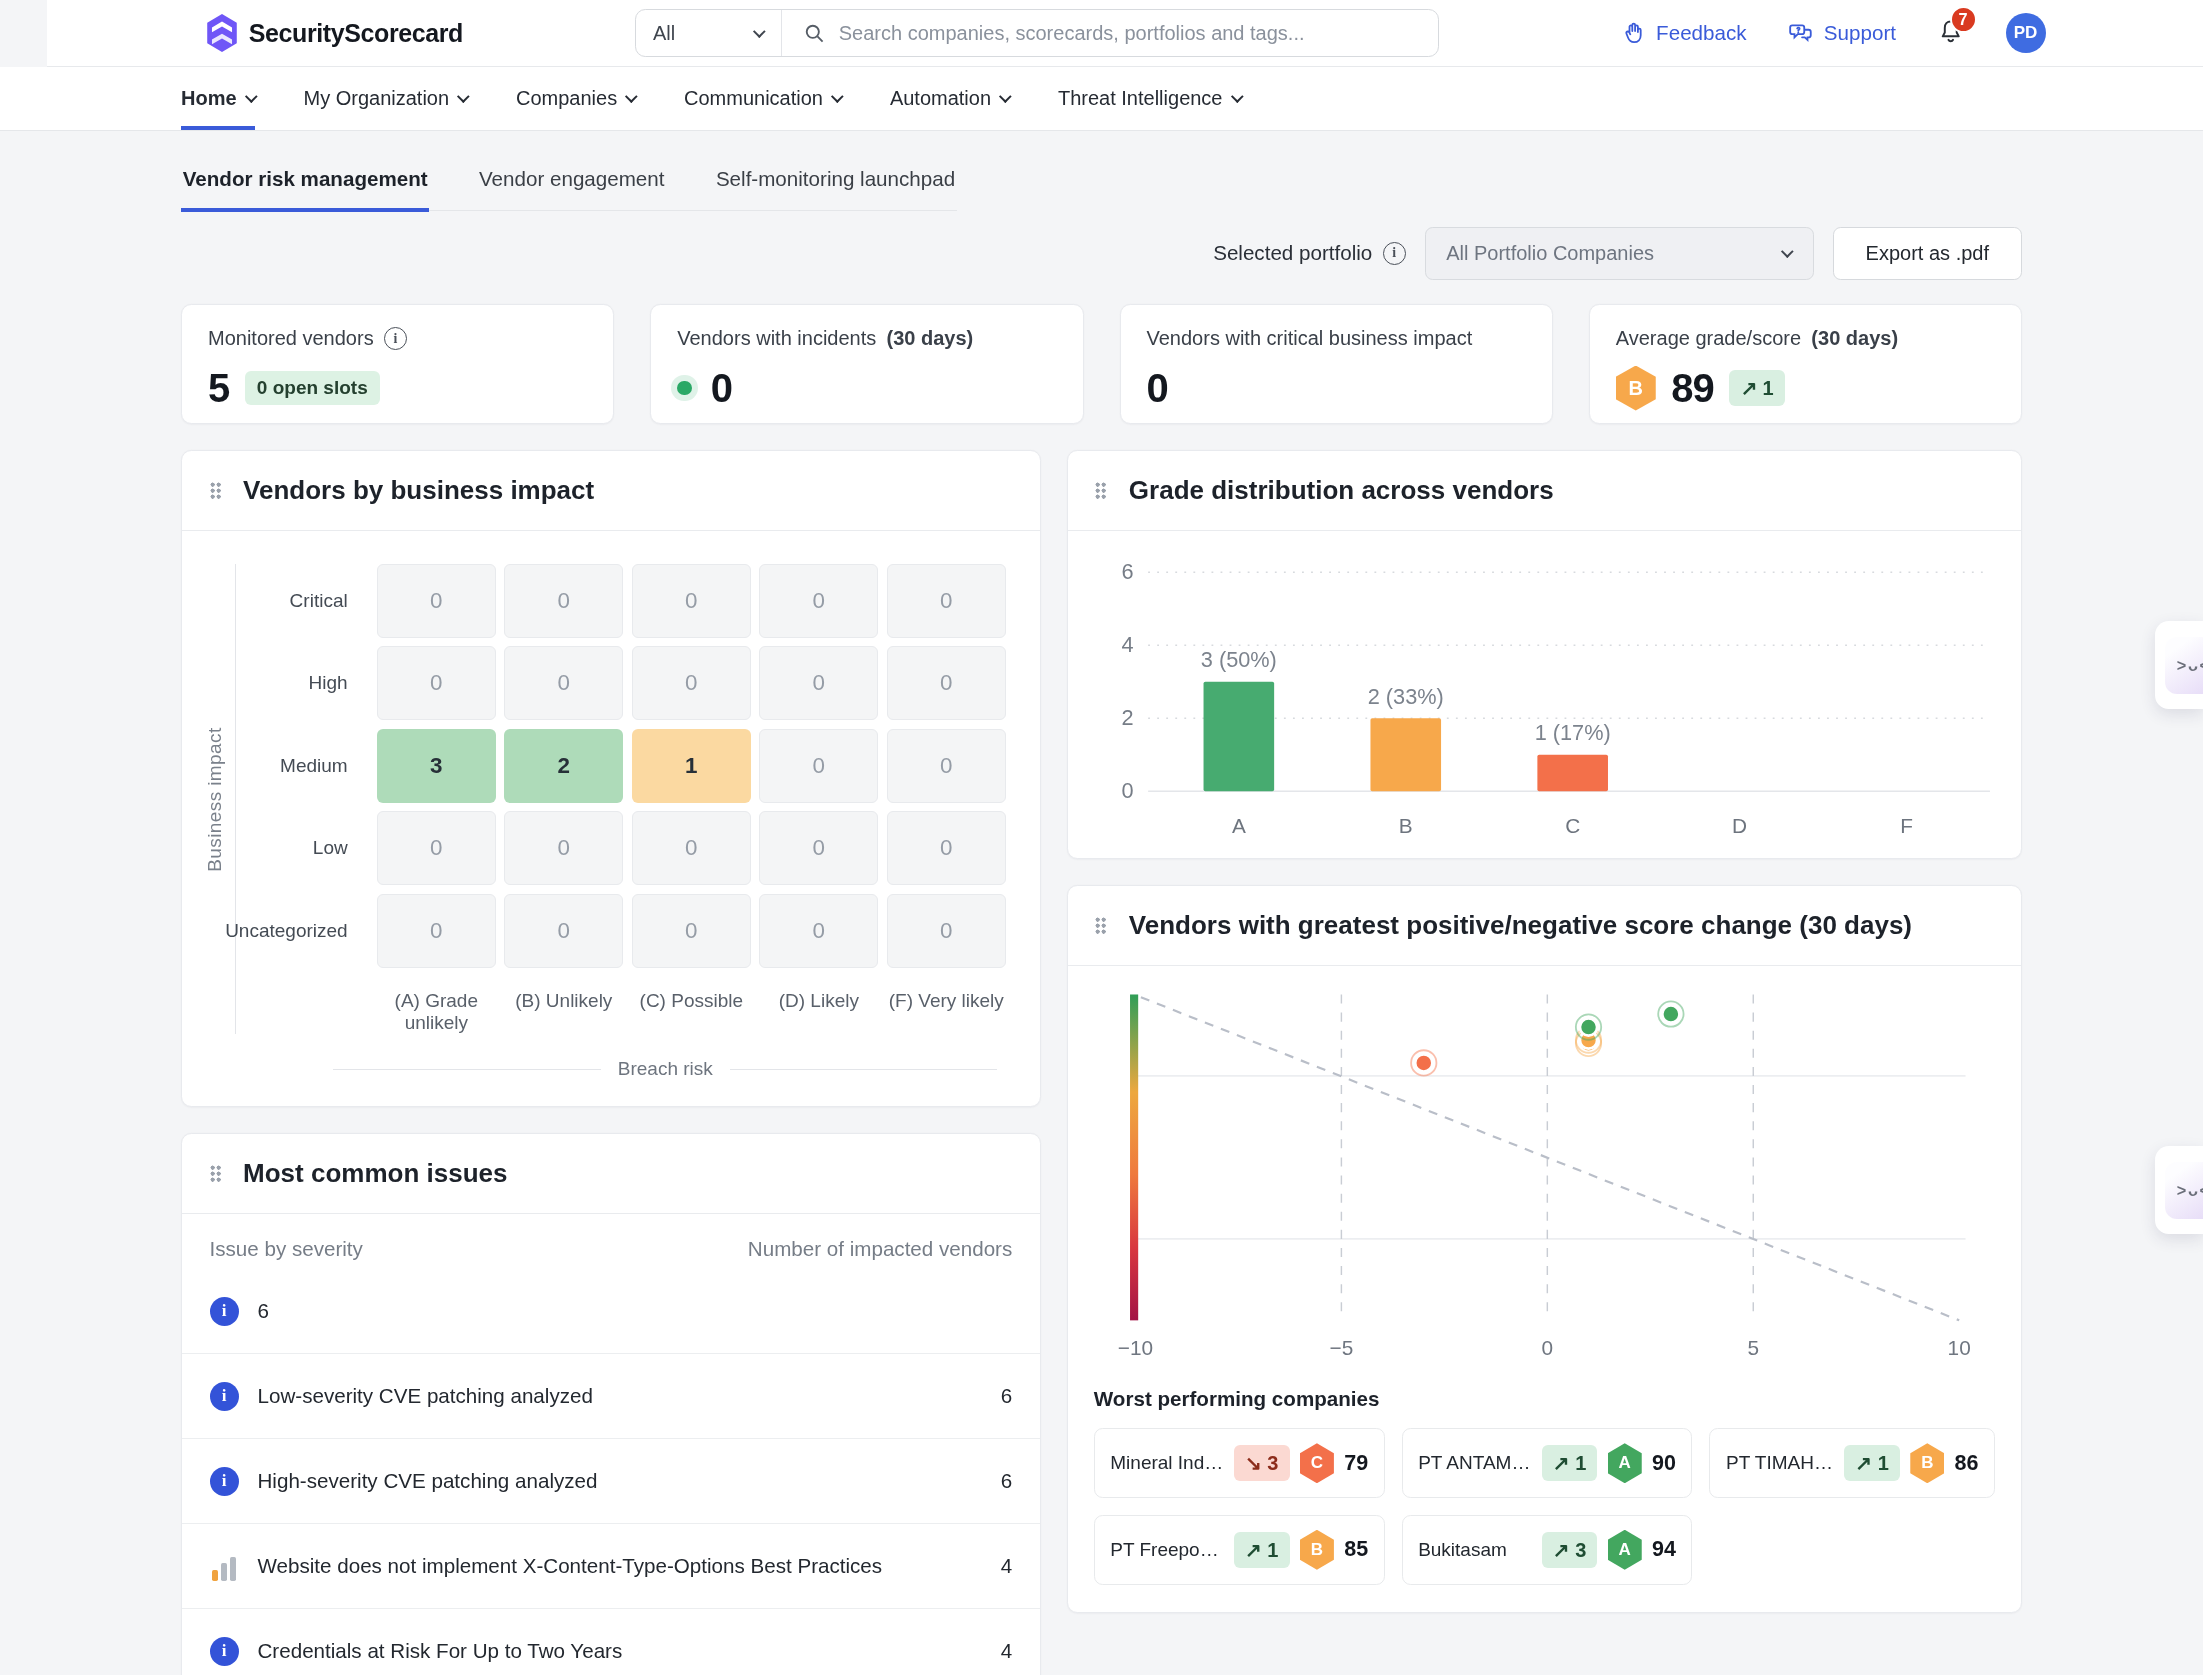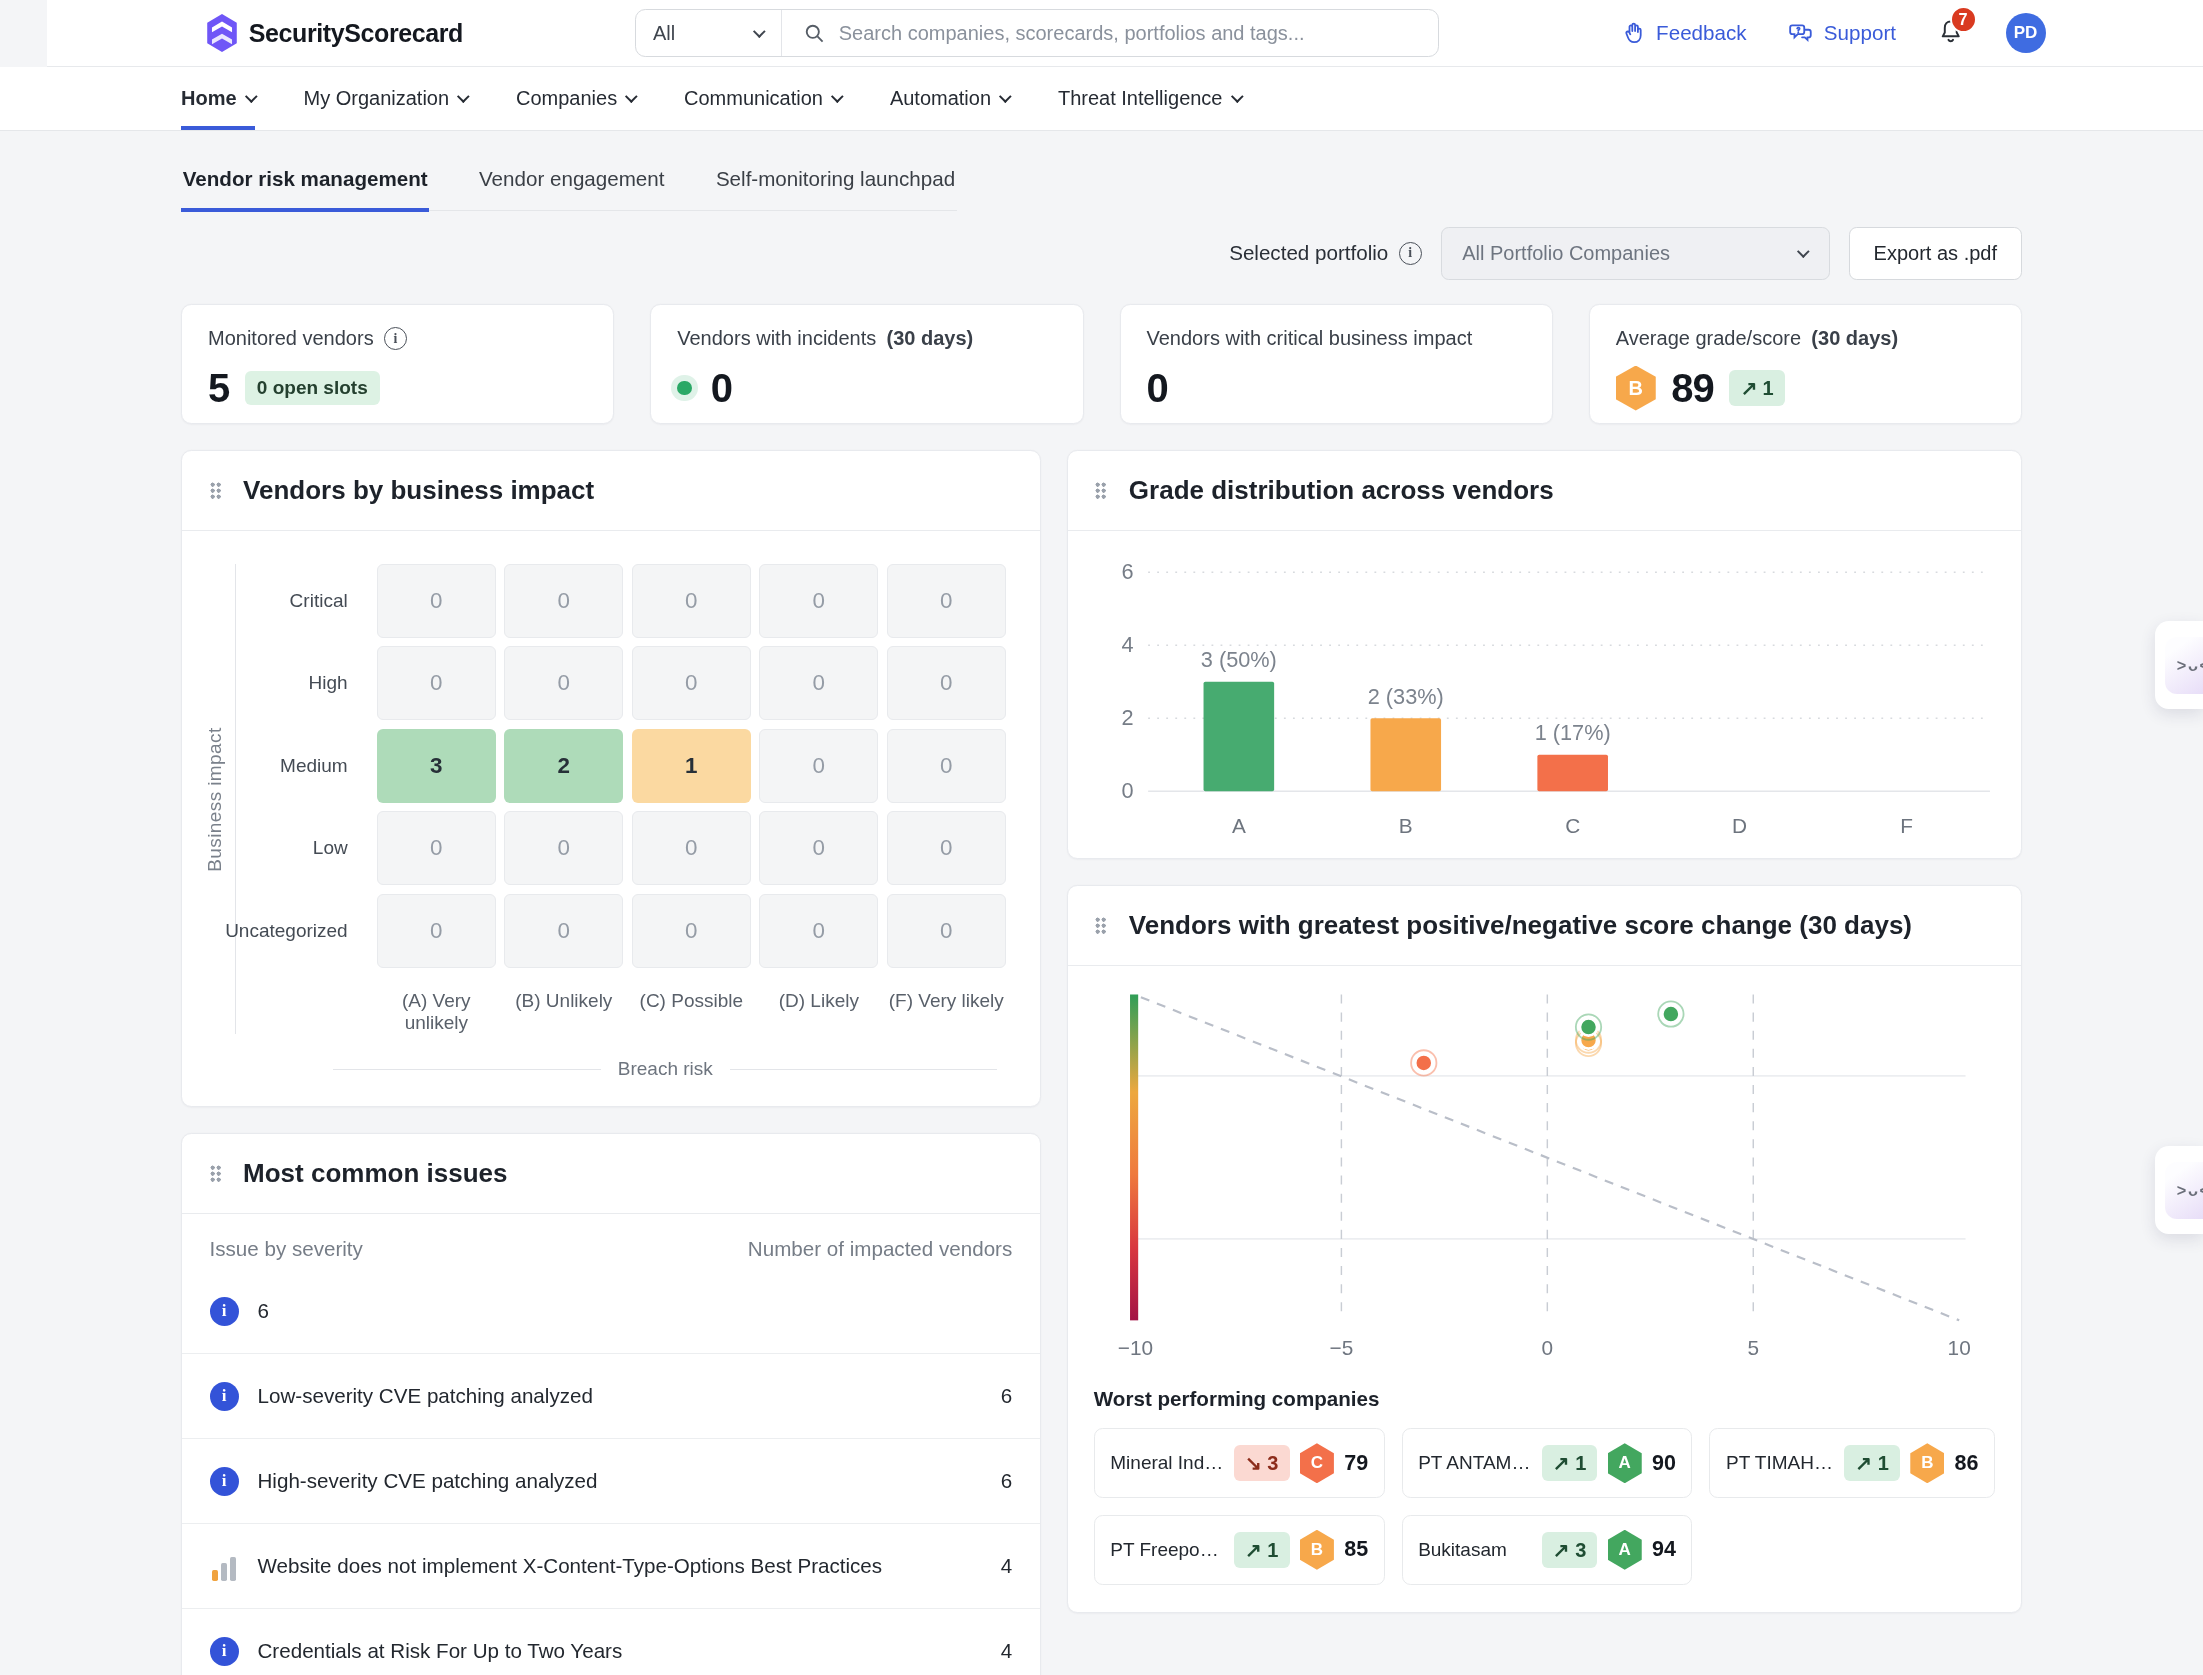--- a/index.html
+++ b/index.html
@@ -52,21 +52,21 @@
   .tab.active { font-weight:700; color:#1d222a; border-bottom-color:#3a5bd9; }
 
   .portfolio-row { display:flex; justify-content:flex-end; align-items:center; gap:19px; margin-top:15.5px; }
   .pf-label { display:flex; align-items:center; gap:10.3px; font-size:20.6px; color:#2a2f37; }
   .circle-i { width:23px; height:23px; border:1.5px solid #4a5059; border-radius:50%; color:#4a5059;
               font-size:13.8px; font-weight:700; display:inline-flex; align-items:center; justify-content:center;
               font-family:"Liberation Serif", serif; cursor:pointer; }
   .pf-select { width:389px; height:53px; background:#eff0f3; border:0.9px solid #d8dbdf; border-radius:7.7px;
                display:flex; align-items:center; padding:0 20.6px; font-size:20px; color:#6e7580; cursor:pointer; }
   .pf-select .chev { margin-left:auto; color:#3f454e; }
-  .btn { height:53px; background:#fff; border:0.9px solid #d6d9dd; border-radius:7.7px; padding:0 24px;
+  .btn { height:53px; background:#fff; border:0.9px solid #d6d9dd; border-radius:7.7px; padding:0 32px;
          font-size:20px; color:#23282f; display:flex; align-items:center; cursor:pointer; }
 
   
   .stats { display:grid; grid-template-columns:repeat(4,1fr); gap:36px; margin-top:24px; }
   .card { background:#fff; border:0.9px solid #e8eaee; border-radius:10.3px; box-shadow:0 0.9px 1.7px rgba(16,24,40,.04); }
   .stat { padding:22.4px 26px; height:120px; }
   .stat-title { font-size:20px; color:#3a4049; display:flex; align-items:center; gap:10.3px; }
   .stat-title b { font-weight:700; }
   .stat-row { margin-top:15.5px; display:flex; align-items:center; gap:15.5px; }
   .stat-num { font-size:40px; font-weight:700; color:#14181f; letter-spacing:-0.9px; }
@@ -325,21 +325,21 @@
                 <div class="m-cell zero">0</div>
                 <div class="m-cell zero">0</div>
                 <div class="m-cell zero">0</div>
                 <div class="m-rowlabel">Uncategorized</div>
                 <div class="m-cell zero">0</div>
                 <div class="m-cell zero">0</div>
                 <div class="m-cell zero">0</div>
                 <div class="m-cell zero">0</div>
                 <div class="m-cell zero">0</div>
                 <div></div>
-                <div class="m-collabel">(A) Very unlikely</div>
+                <div class="m-collabel">(A) Grade unlikely</div>
                 <div class="m-collabel">(B) Unlikely</div>
                 <div class="m-collabel">(C) Possible</div>
                 <div class="m-collabel">(D) Likely</div>
                 <div class="m-collabel">(F) Very likely</div>
               </div>
           </div>
           <div class="breach">
             <span class="bline"></span>
             <span>Breach risk</span>
             <span class="bline"></span>

